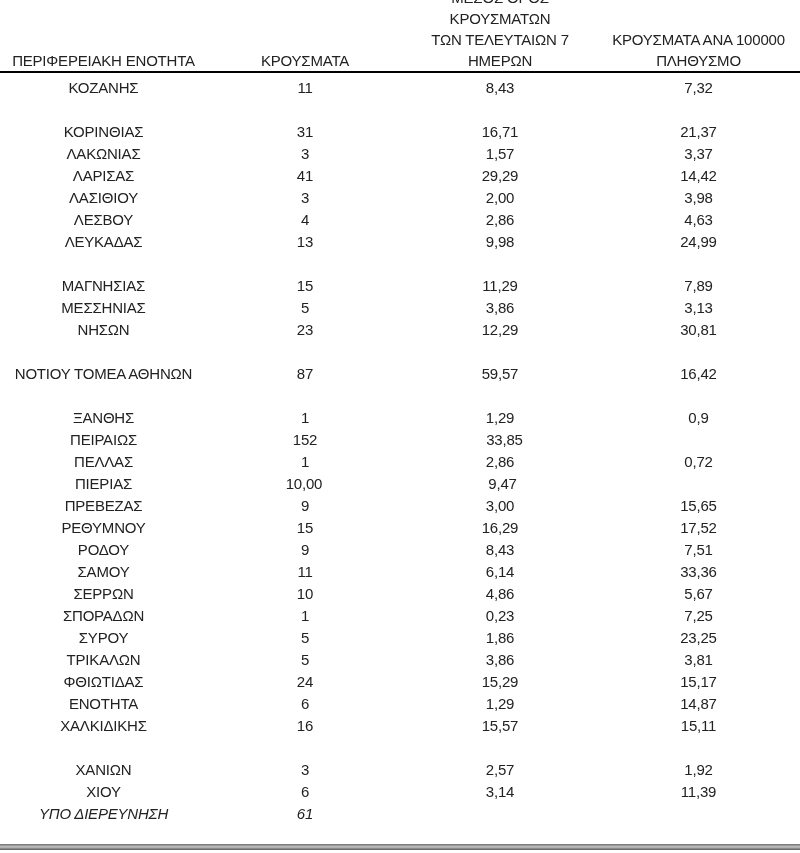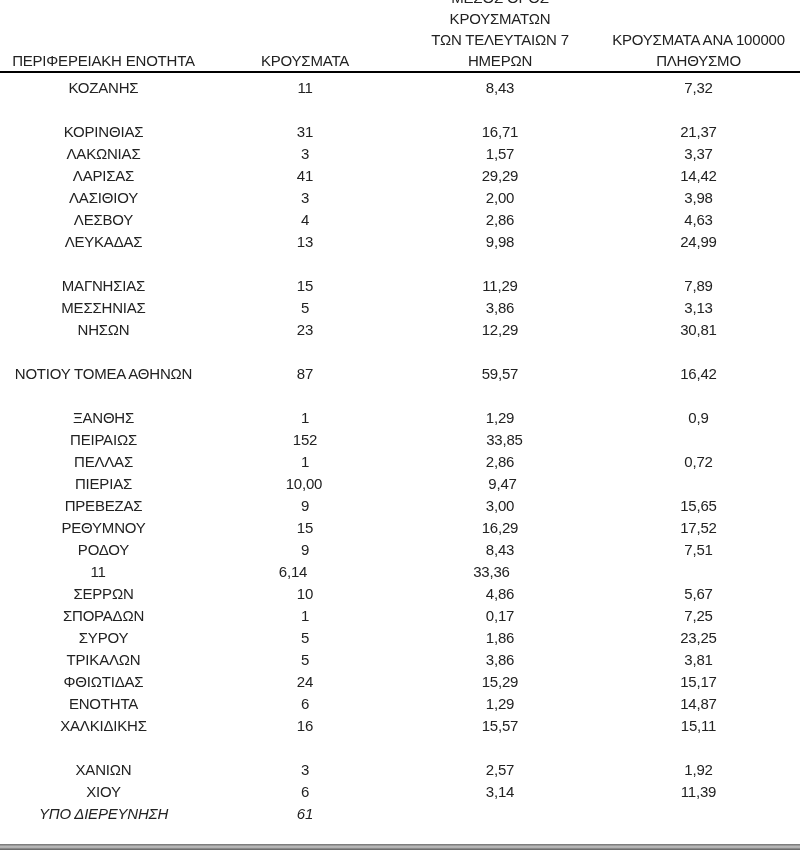--- a/index.html
+++ b/index.html
@@ -222,36 +222,37 @@
   </div>
 
   <div class="row">
     <div class="cell col-region">ΡΟΔΟΥ</div>
     <div class="cell col-cases">9</div>
     <div class="cell col-avg7">8,43</div>
     <div class="cell col-per100k">7,51</div>
   </div>
 
   <div class="row">
+    <div class="cell col-region">ΣΑΜΟΥ</div>
     <div class="cell col-cases">11</div>
     <div class="cell col-avg7">6,14</div>
     <div class="cell col-per100k">33,36</div>
   </div>
 
   <div class="row">
     <div class="cell col-region">ΣΕΡΡΩΝ</div>
     <div class="cell col-cases">10</div>
     <div class="cell col-avg7">4,86</div>
     <div class="cell col-per100k">5,67</div>
   </div>
 
   <div class="row">
     <div class="cell col-region">ΣΠΟΡΑΔΩΝ</div>
     <div class="cell col-cases">1</div>
-    <div class="cell col-avg7">0,17</div>
+    <div class="cell col-avg7">0,23</div>
     <div class="cell col-per100k">7,25</div>
   </div>
 
   <div class="row">
     <div class="cell col-region">ΣΥΡΟΥ</div>
     <div class="cell col-cases">5</div>
     <div class="cell col-avg7">1,86</div>
     <div class="cell col-per100k">23,25</div>
   </div>
 

